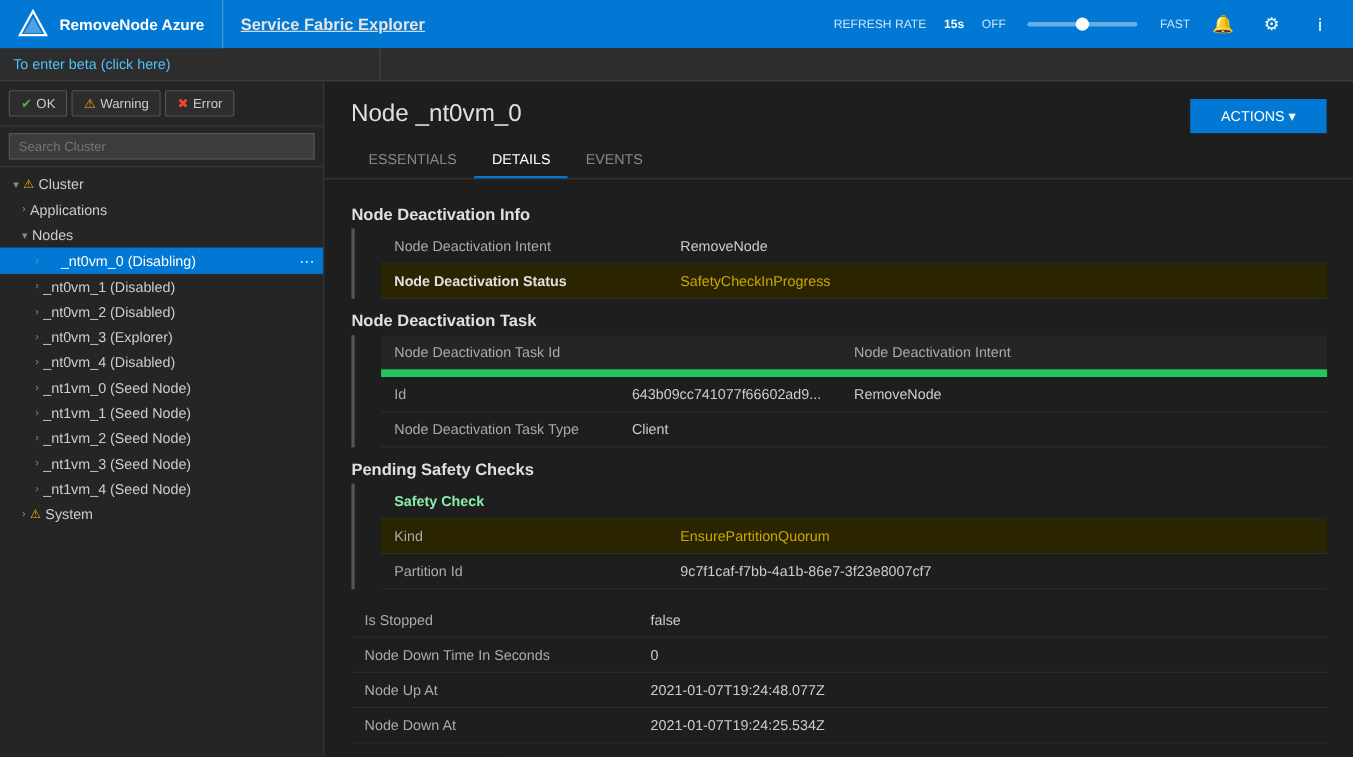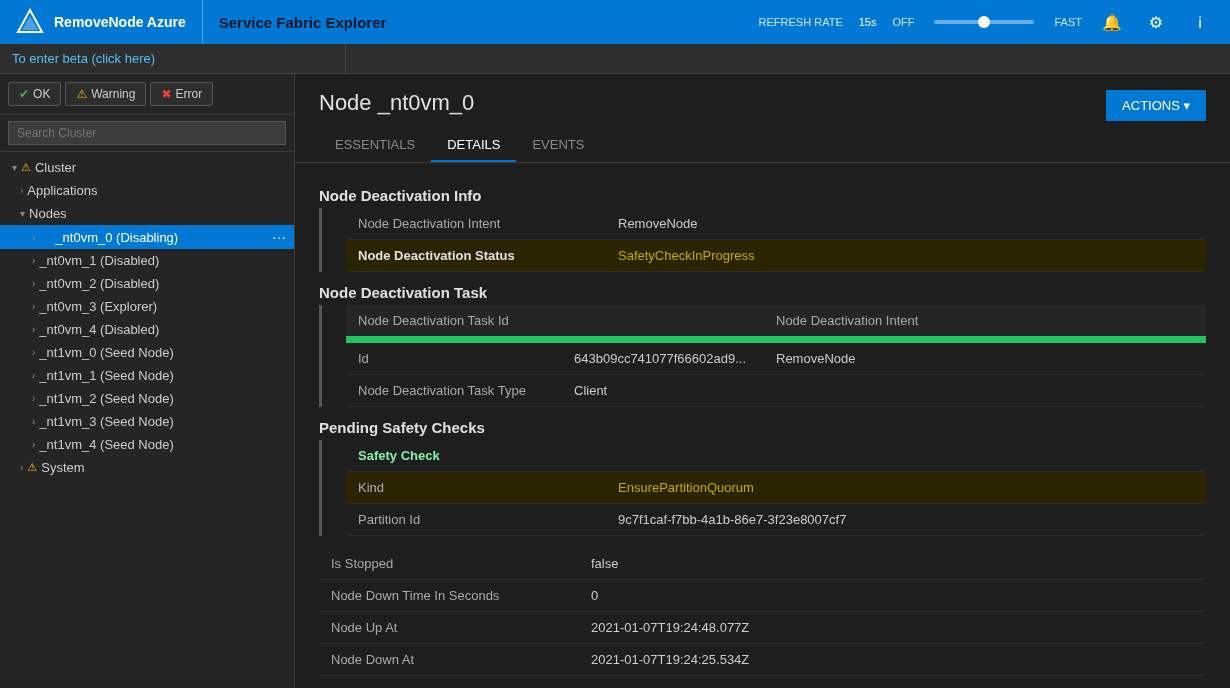--- a/index.html
+++ b/index.html
@@ -2,24 +2,24 @@
 <html><head>
   <meta charset="utf-8">
   <style>
     * { margin: 0; padding: 0; box-sizing: border-box; }
     body { width: 1230px; height: 688px; background: #1e1e1e; color: #ccc; font-family: 'Segoe UI', Arial, sans-serif; font-size: 13px; overflow: hidden; display: flex; flex-direction: column; }
 
     
     .top-nav { height: 44px; background: #0078d4; display: flex; align-items: center; flex-shrink: 0; }
     .azure-brand { background: #0078d4; padding: 0 16px; height: 100%; display: flex; align-items: center; font-size: 14px; font-weight: 600; color: white; border-right: 1px solid rgba(255,255,255,0.3); }
     .nav-logo { width: 28px; height: 28px; margin-right: 10px; }
-    .nav-title { padding: 0 16px; font-size: 15px; font-weight: 600; color: #0f172a; flex: 1; }
+    .nav-title { padding: 0 16px; font-size: 15px; font-weight: 600; color: #e5e5e5; flex: 1; text-decoration: underline; }
     .nav-right { display: flex; align-items: center; gap: 16px; padding-right: 16px; color: white; font-size: 12px; }
     .refresh-label { font-size: 11px; color: rgba(255,255,255,0.8); }
-    .refresh-rate { font-size: 11px; color: white; font-weight: 400; text-align: right; }
+    .refresh-rate { font-size: 11px; color: white; font-weight: 700; text-align: right; }
     .refresh-off { font-size: 11px; color: rgba(255,255,255,0.8); }
     .refresh-slider { width: 100px; height: 4px; background: rgba(255,255,255,0.4); border-radius: 2px; position: relative; margin: 0 4px; }
     .refresh-fast { font-size: 11px; color: rgba(255,255,255,0.8); }
     .nav-icon { width: 28px; height: 28px; display: flex; align-items: center; justify-content: center; color: white; cursor: pointer; font-size: 16px; }
 
     
     .beta-banner { background: #2d2d2d; border-bottom: 1px solid #444; padding: 0; flex-shrink: 0; }
     .beta-inner { width: 346px; padding: 7px 12px; border-right: 1px solid #444; }
     .beta-link { color: #4fc3f7; font-size: 13px; cursor: pointer; }
 
@@ -48,21 +48,21 @@
     .tree-item .item-menu { color: #888; font-size: 14px; opacity: 0; }
     .tree-item.selected .item-menu { opacity: 1; color: white; }
     .tree-indent-1 { padding-left: 20px; }
     .tree-indent-2 { padding-left: 32px; }
 
     
     .right-panel { flex: 1; background: #1e1e1e; display: flex; flex-direction: column; overflow: hidden; }
 
     .right-header { padding: 16px 24px 0; display: flex; align-items: flex-start; justify-content: space-between; flex-shrink: 0; }
     .page-title { font-size: 22px; color: #e0e0e0; font-weight: 300; }
-    .actions-btn { background: #0078d4; color: white; border: none; padding: 8px 16px; font-size: 13px; cursor: pointer; display: flex; align-items: center; gap: 6px; }
+    .actions-btn { background: #0078d4; color: white; border: none; padding: 8px 28px; font-size: 13px; cursor: pointer; display: flex; align-items: center; gap: 6px; }
 
     .tab-bar { display: flex; padding: 0 24px; border-bottom: 1px solid #3c3c3c; flex-shrink: 0; margin-top: 8px; }
     .tab { padding: 8px 16px; color: #888; cursor: pointer; font-size: 13px; border-bottom: 2px solid transparent; }
     .tab.active { color: white; border-bottom: 2px solid #0078d4; }
 
     .content-area { flex: 1; overflow-y: auto; padding: 16px 24px; }
 
     
     .section-heading { font-size: 15px; color: #e0e0e0; font-weight: 600; margin: 8px 0 4px 0; }
     .section-indent { padding-left: 24px; border-left: 3px solid #555; margin-bottom: 12px; }

